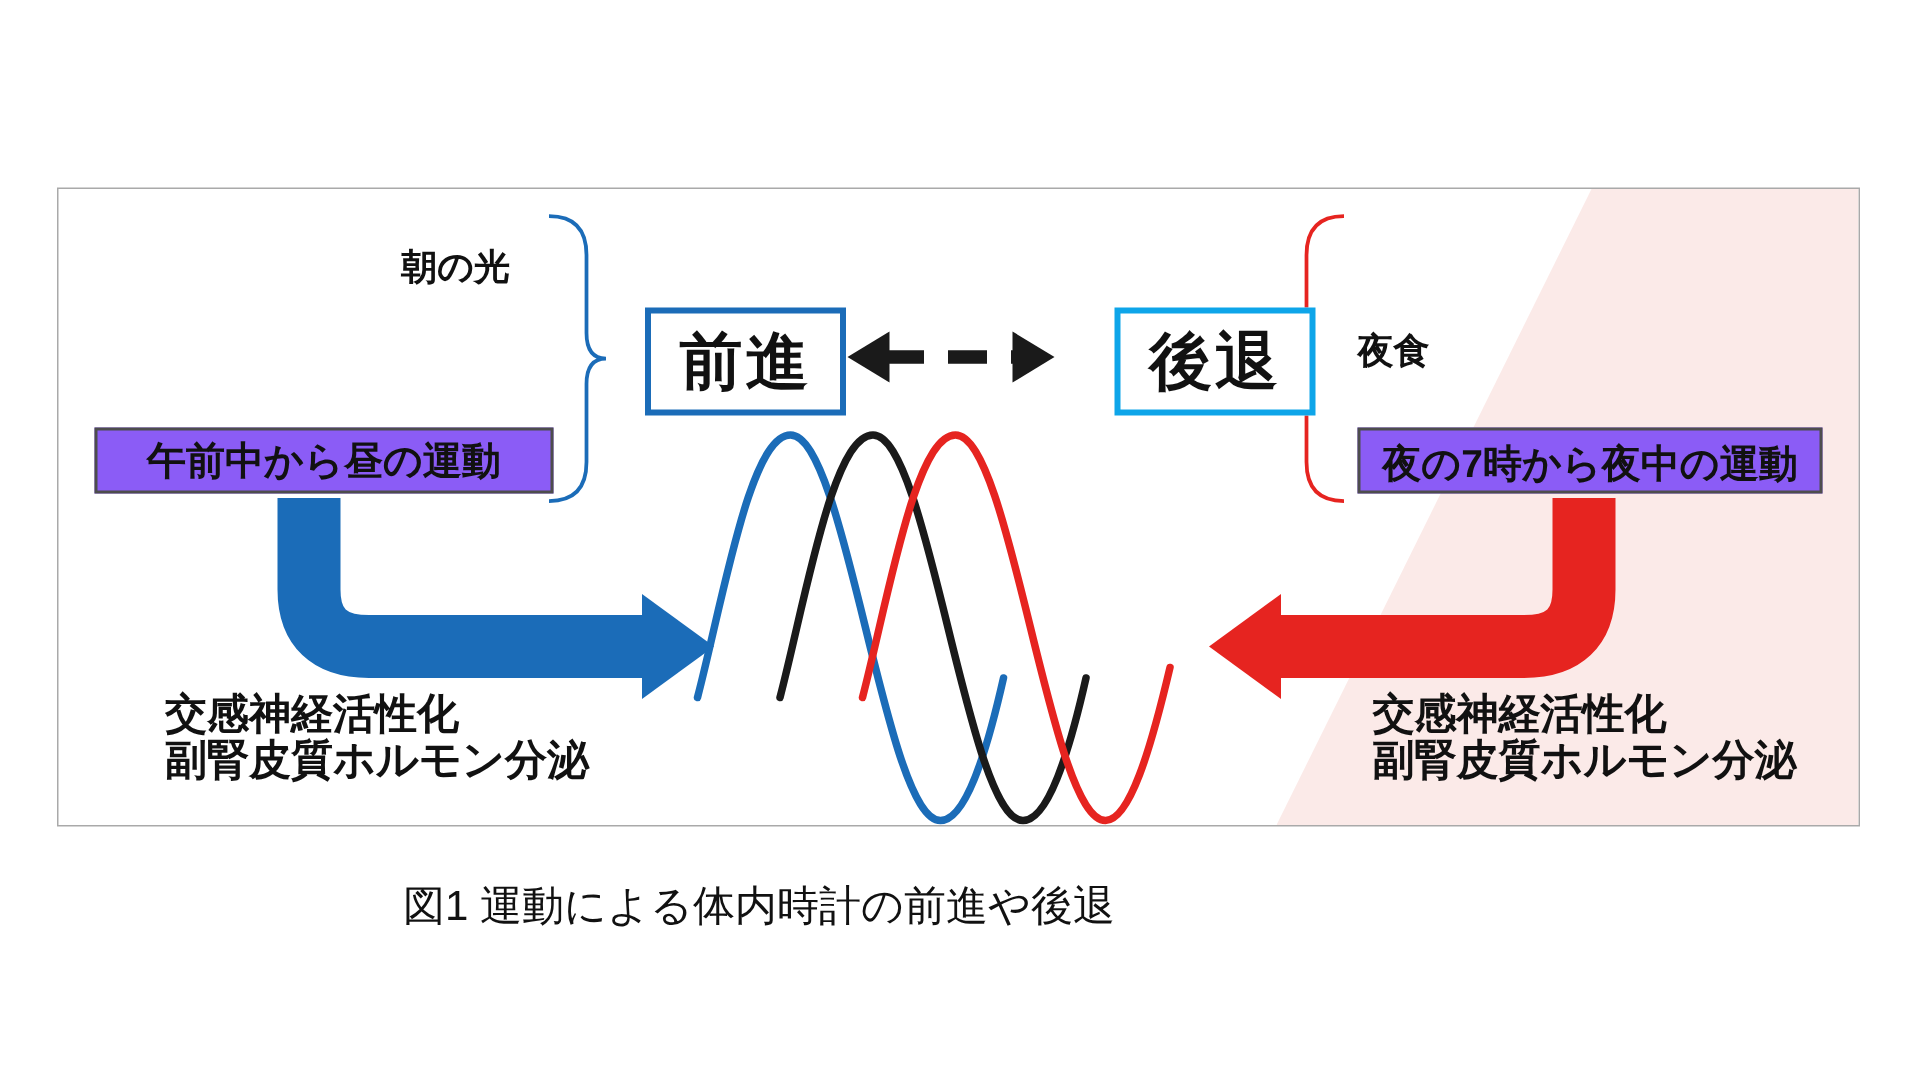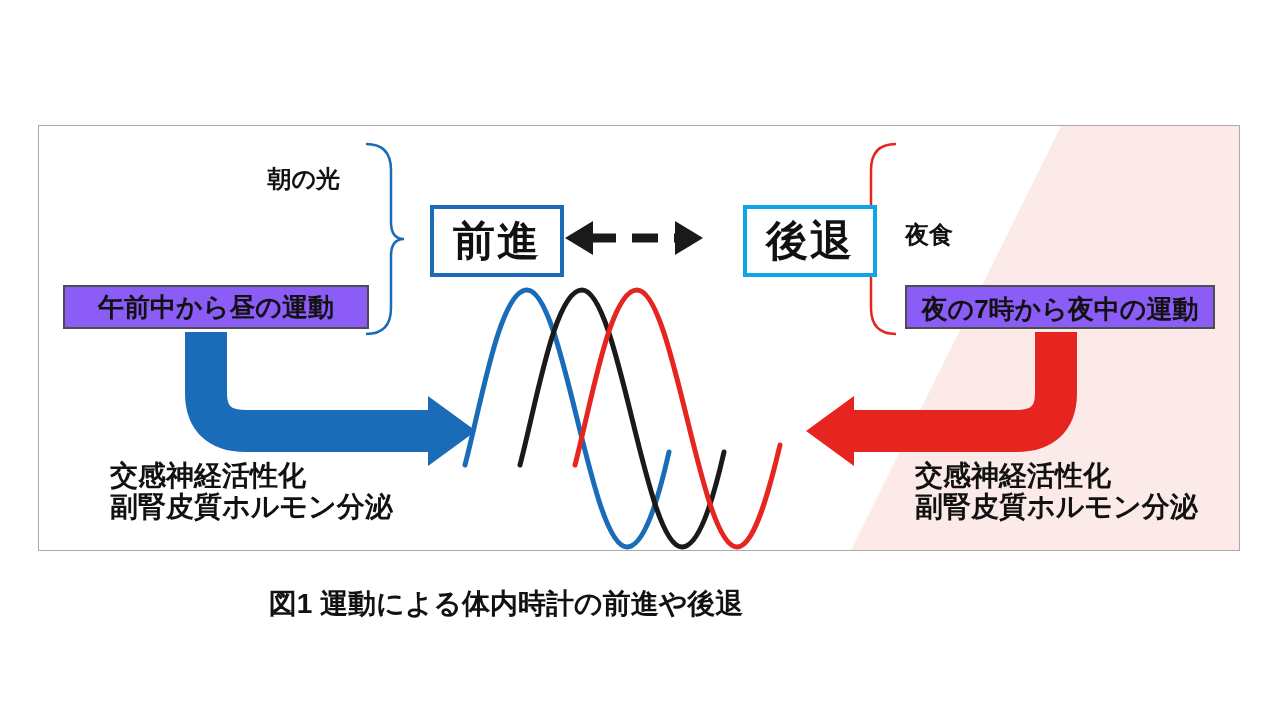--- a/index.html
+++ b/index.html
@@ -19,21 +19,21 @@
   .delay{left:710px;top:205px;width:126px;height:64px;border:4px solid #0ea5e9;margin-left:33px;}
   .exbox{position:absolute;height:40px;border:2px solid #4d4d4d;background:#8b5cf6;
          display:flex;align-items:center;justify-content:center;
          font-weight:700;font-size:26px;white-space:nowrap;}
   .exbox.left{left:63px;top:285px;width:302px;}
   .exbox.right{left:905px;top:285px;width:306px;align-items:flex-end;}
   .effects{position:absolute;font-weight:700;font-size:28px;line-height:31px;white-space:nowrap;}
   .effects.left{left:110px;top:460px;}
   .effects.right{left:915px;top:460px;}
   .caption{position:absolute;left:0;top:585px;width:1012px;text-align:center;
-           font-weight:700;font-size:28px;}
+           font-weight:400;font-size:28px;}
 </style>
 </head>
 <body>
 
 <div class="stage">
 
   <div class="frame">
     <div class="pink"></div>
   </div>
 

